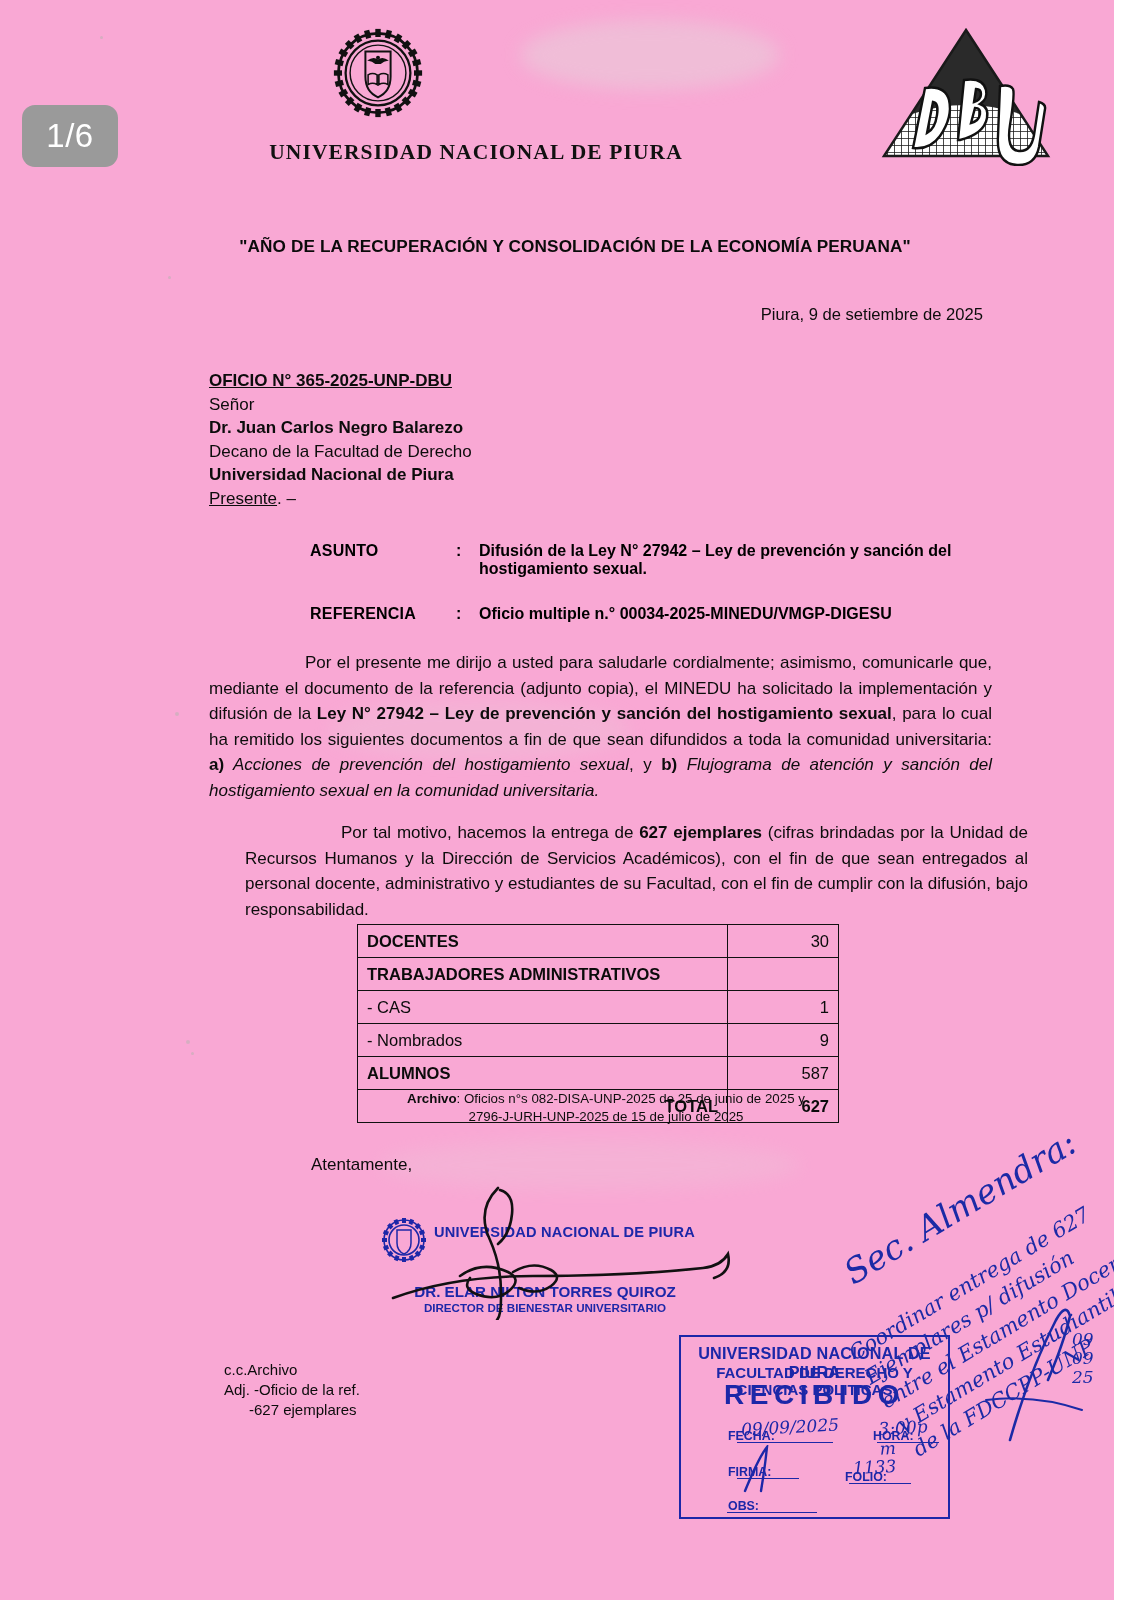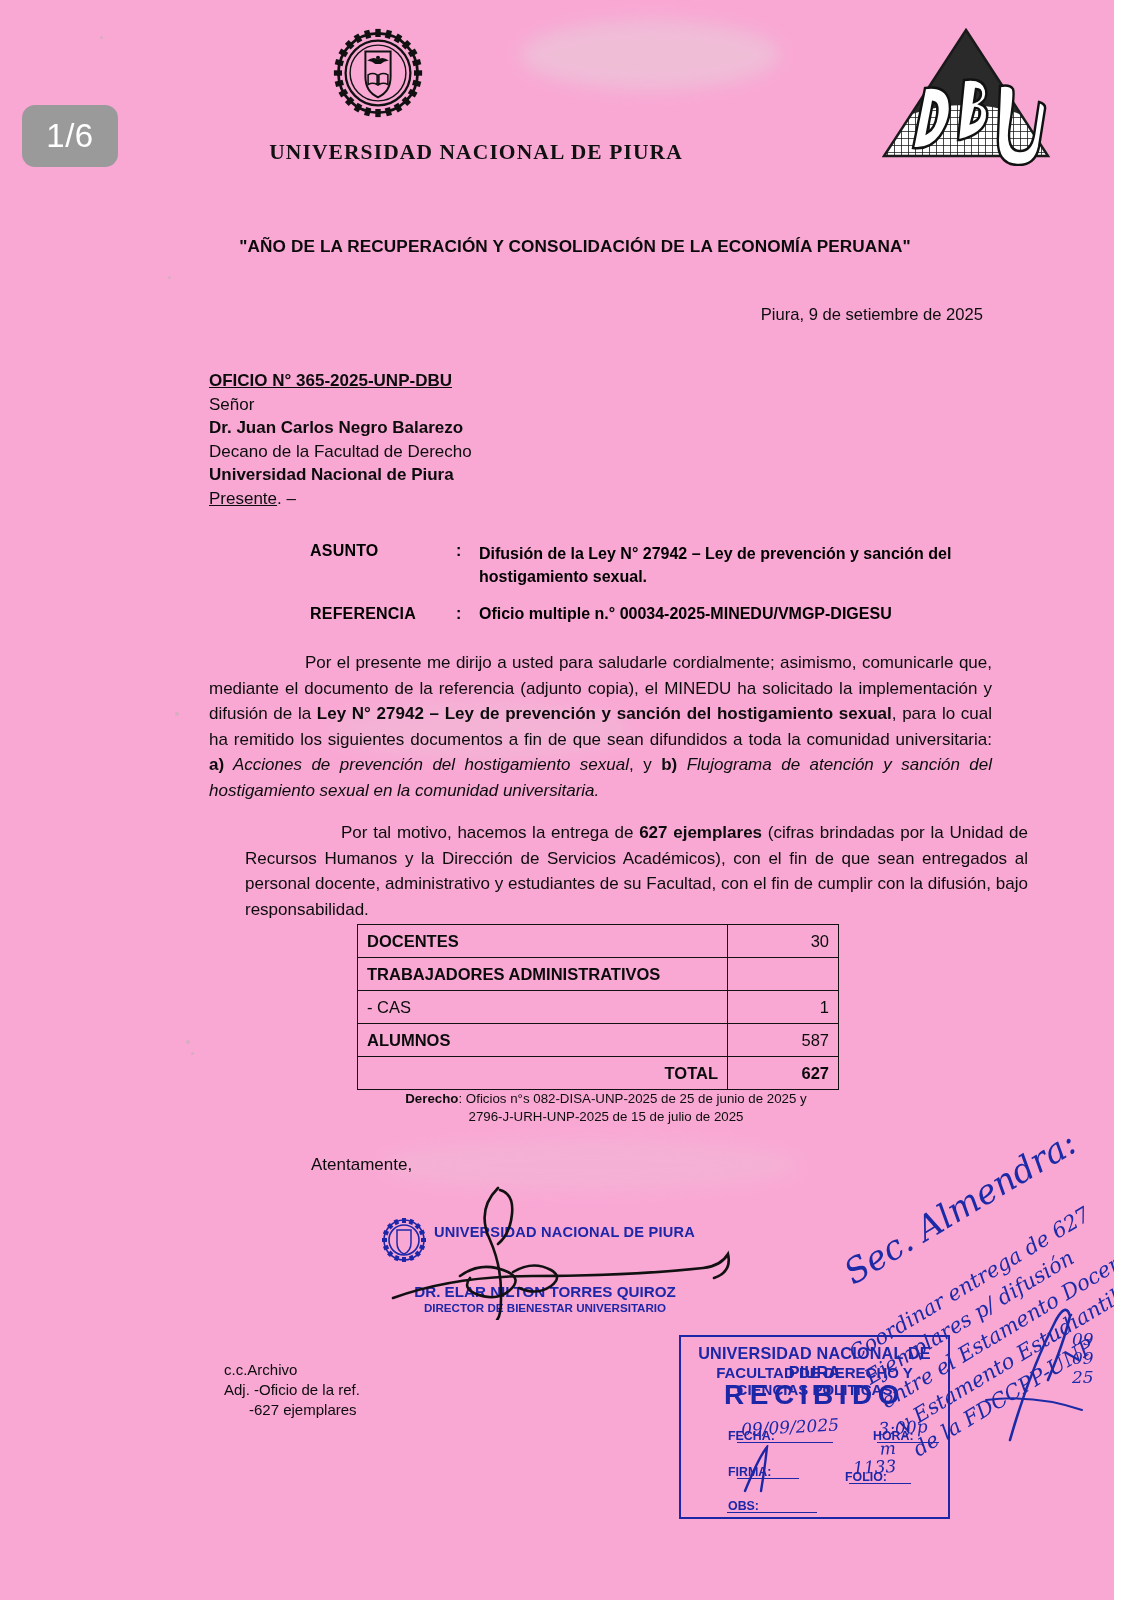--- a/index.html
+++ b/index.html
@@ -87,21 +87,21 @@
   #addressee div { font-size: 17px; color: #0c0c0c; white-space: nowrap; }
   #addressee .b  { font-weight: bold; }
   #addressee .u  { text-decoration: underline; font-weight: bold; }
   #addressee .u2 { text-decoration: underline; }
   .meta-label { position: absolute; font-weight: bold; letter-spacing: .2px; }
   .meta-colon { position: absolute; font-weight: bold; }
   .meta-value { position: absolute; font-weight: bold; }
 
   #asunto-label    { left: 310px; top: 542px; }
   #asunto-colon    { left: 456px; top: 542px; }
-  #asunto-value    { left: 479px; top: 542px; width: 510px; line-height: 23px; }
+  #asunto-value    { left: 479px; top: 542px; width: 510px; line-height: 18px; }
   #referencia-label{ left: 310px; top: 605px; }
   #referencia-colon{ left: 456px; top: 605px; }
   #referencia-value{ left: 479px; top: 605px; width: 520px; }
 
   
   .para {
     position: absolute;
     left: 209px;
     width: 783px;
     font-size: 17px;
@@ -362,32 +362,36 @@
       </tr>
       <tr>
         <td class="label bold">TRABAJADORES ADMINISTRATIVOS</td>
         <td class="num"></td>
       </tr>
       <tr>
         <td class="label">  - CAS</td>
         <td class="num">1</td>
       </tr>
       <tr>
+        <td class="label">  - Nombrados</td>
+        <td class="num">9</td>
+      </tr>
+      <tr>
         <td class="label bold">ALUMNOS</td>
         <td class="num">587</td>
       </tr>
       <tr>
         <td class="total-label">TOTAL</td>
         <td class="num bold">627</td>
       </tr>
     </tbody>
   </table>
 
   <div id="fuente">
-    <b>Derecho</b><span>: Oficios n°s 082-DISA-UNP-2025 de 25 de junio de 2025 y</span><br>
+    <b>Archivo</b><span>: Oficios n°s 082-DISA-UNP-2025 de 25 de junio de 2025 y</span><br>
     <span>2796-J-URH-UNP-2025 de 15 de julio de 2025</span>
   </div>
 
   <div id="atentamente">Atentamente,</div>
 
   <div id="sig-area">
     <svg id="sig-seal" viewBox="0 0 44 44">
       <g stroke="#1c27a8" fill="none" stroke-width="1.6">
         <circle cx="22" cy="22" r="20"></circle>
         <circle cx="22" cy="22" r="15"></circle>

